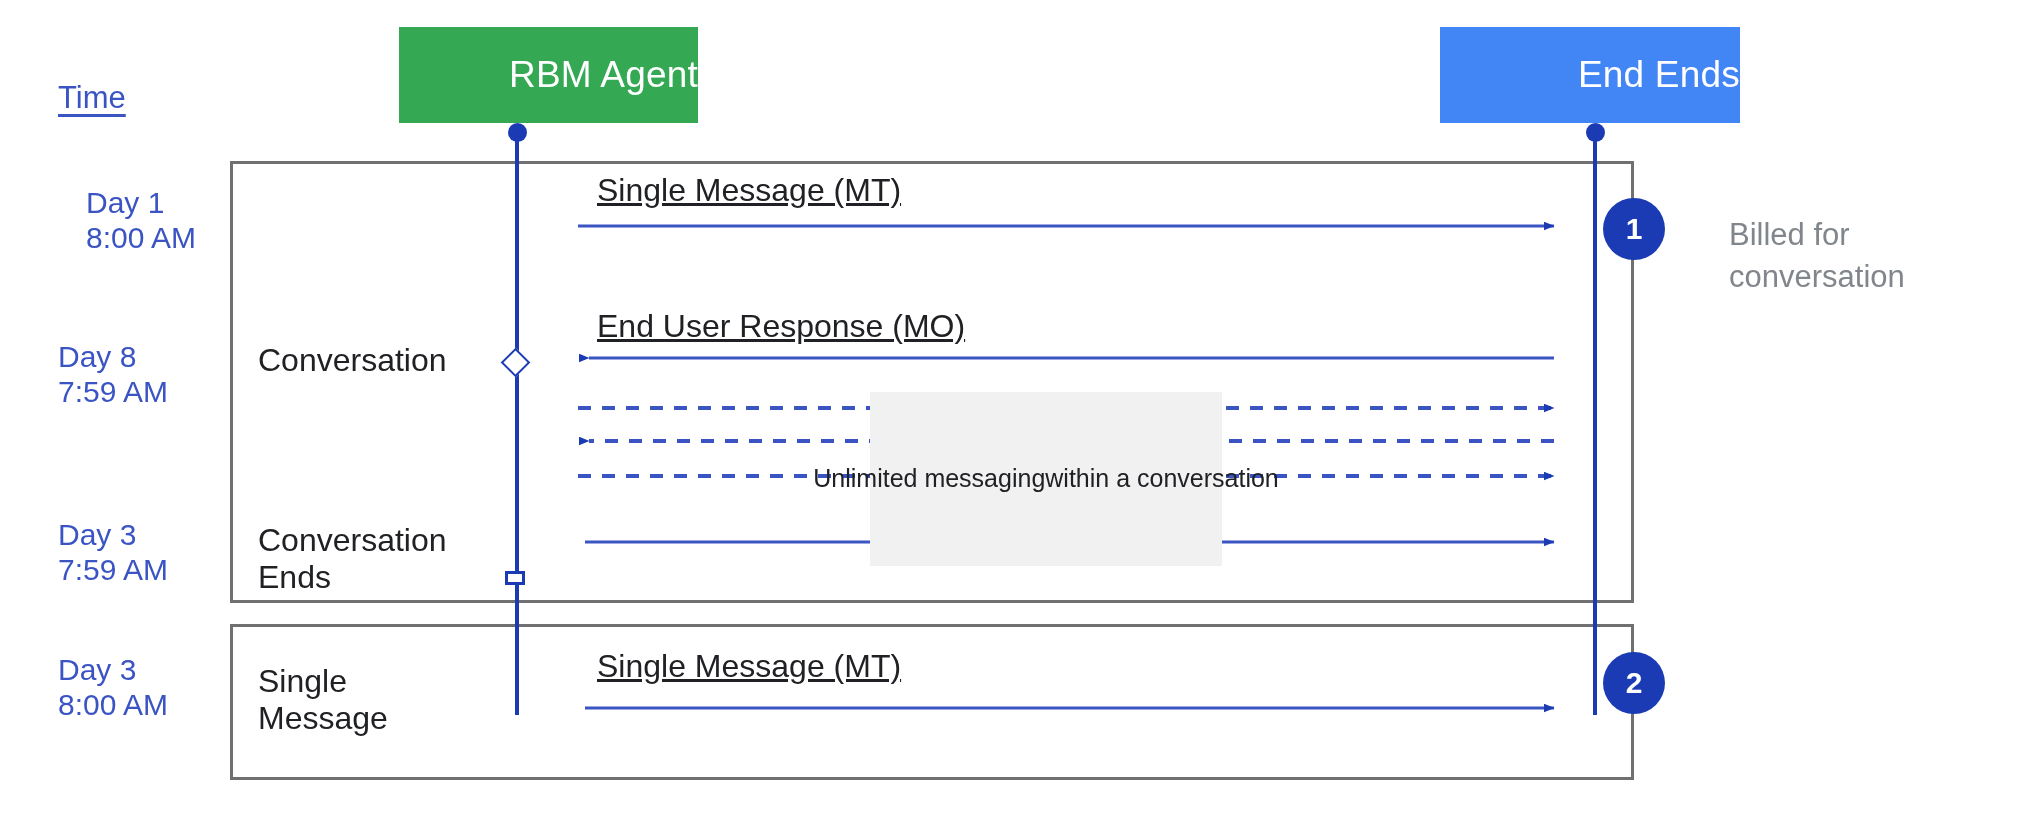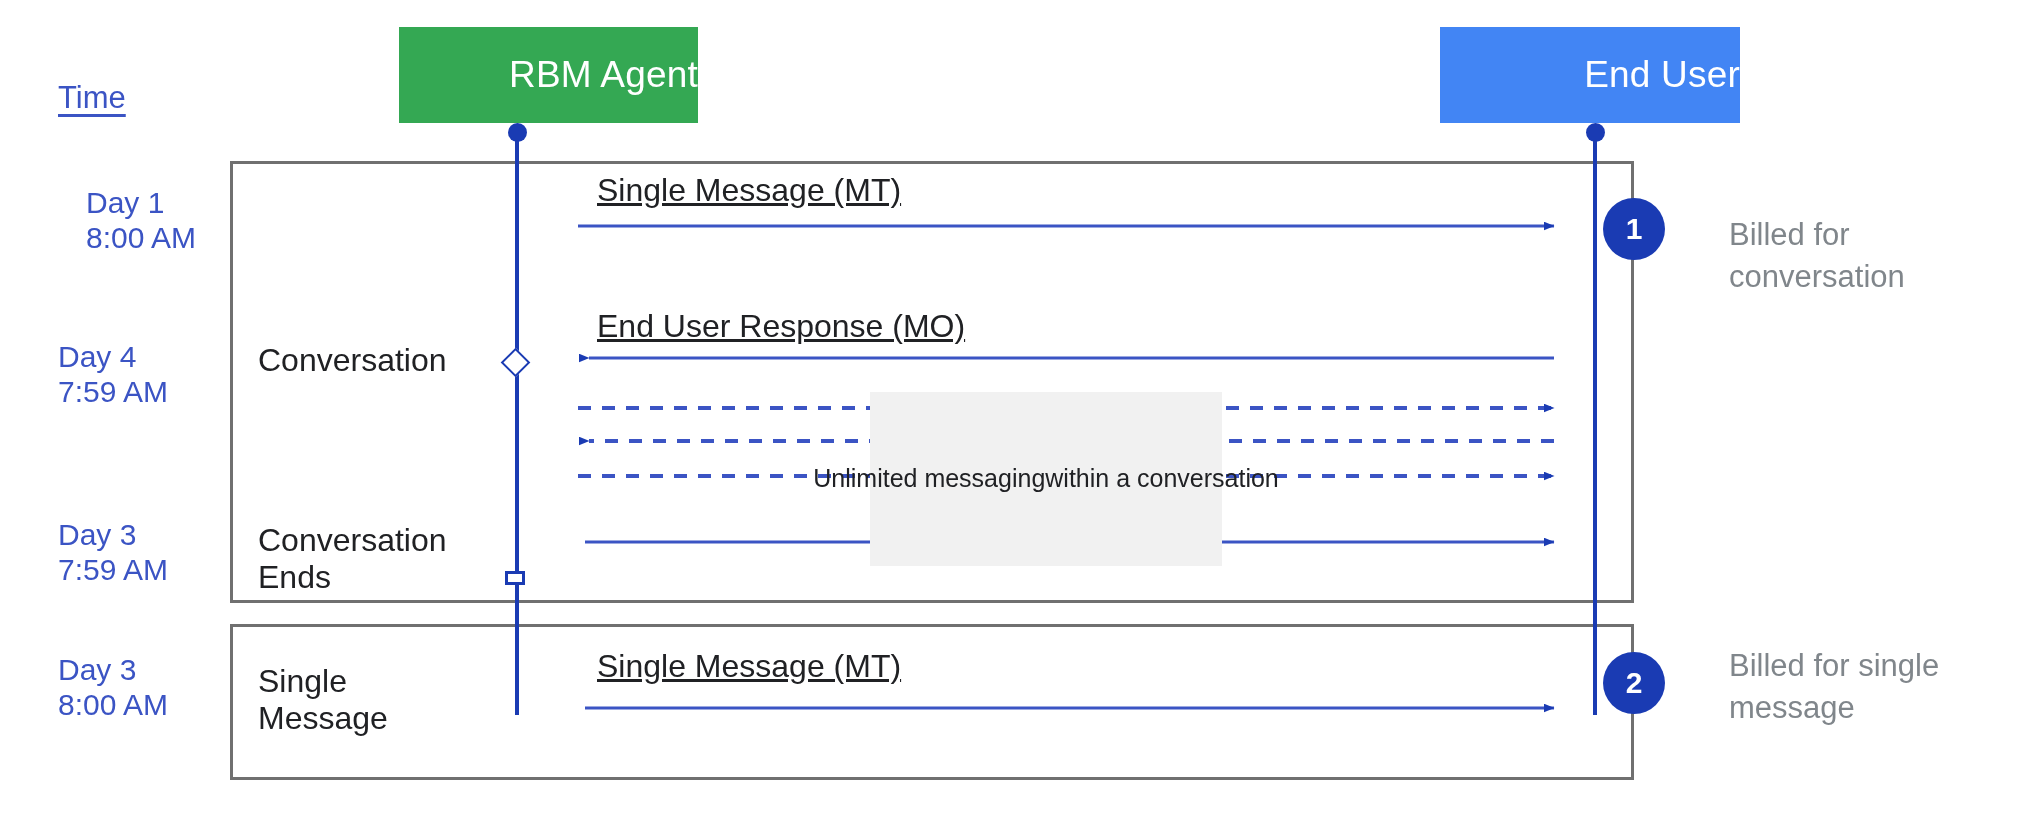--- a/index.html
+++ b/index.html
@@ -102,40 +102,40 @@
 
 <div id="stage">
 
   <div class="time-head">Time</div>
 
   <div class="time-label t1">
     <div>Day 1</div>
     <div>8:00 AM</div>
   </div>
   <div class="time-label t2">
-    <div>Day 4</div>
+    <div>Day 8</div>
     <div>7:59 AM</div>
   </div>
   <div class="time-label t3">
     <div>Day 3</div>
     <div>7:59 AM</div>
   </div>
   <div class="time-label t4">
     <div>Day 3</div>
     <div>8:00 AM</div>
   </div>
 
   <div class="session-box box-conversation"></div>
   <div class="session-box box-single"></div>
 
   <div class="actor-box actor-agent">
     <span>RBM Agent</span>
   </div>
   <div class="actor-box actor-user">
-    <span>End User</span>
+    <span>End Ends</span>
   </div>
 
   <div class="lifeline-head lifeline-agent-head"></div>
   <div class="lifeline lifeline-agent"></div>
   <div class="lifeline-head lifeline-user-head"></div>
   <div class="lifeline lifeline-user"></div>
 
   <div class="diamond"></div>
   <div class="square-mark"></div>
 
@@ -203,18 +203,14 @@
     <span>1</span>
   </div>
   <div class="badge badge-2">
     <span>2</span>
   </div>
 
   <div class="annot a1">
     <div>Billed for</div>
     <div>conversation</div>
   </div>
-  <div class="annot a2">
-    <div>Billed for single</div>
-    <div>message</div>
-  </div>
 
 </div>
 
 </body></html>

